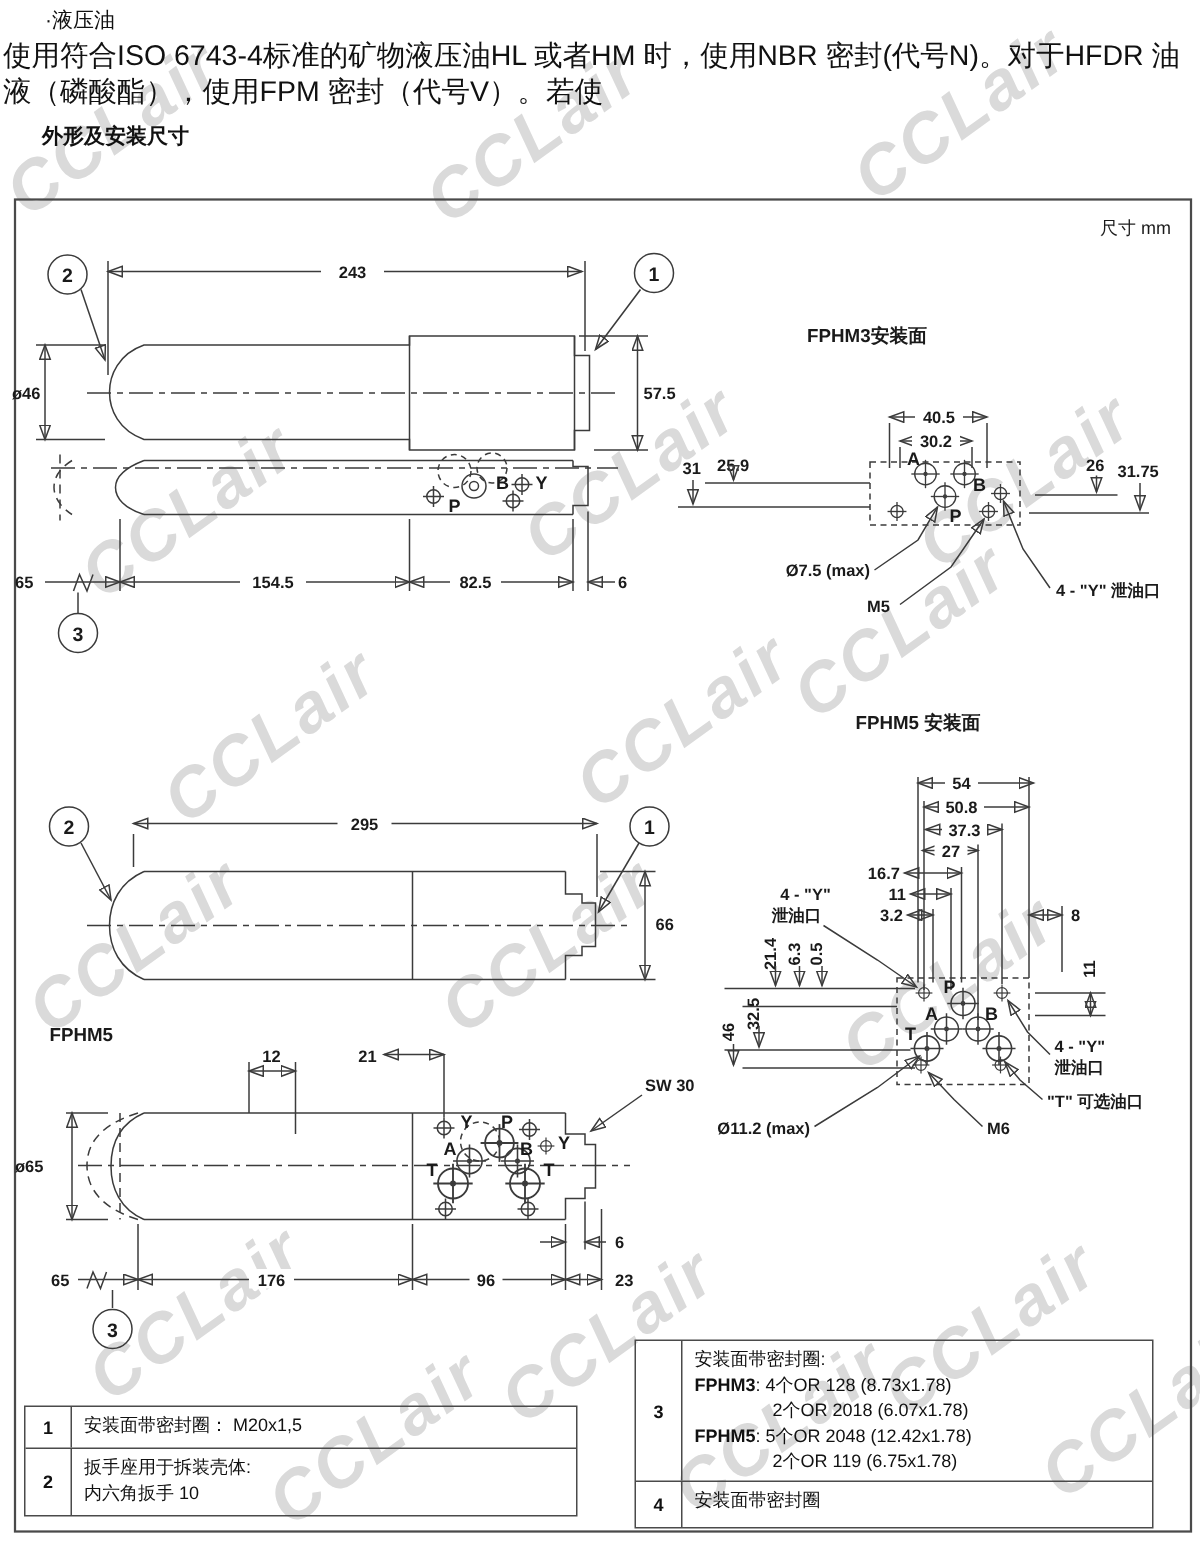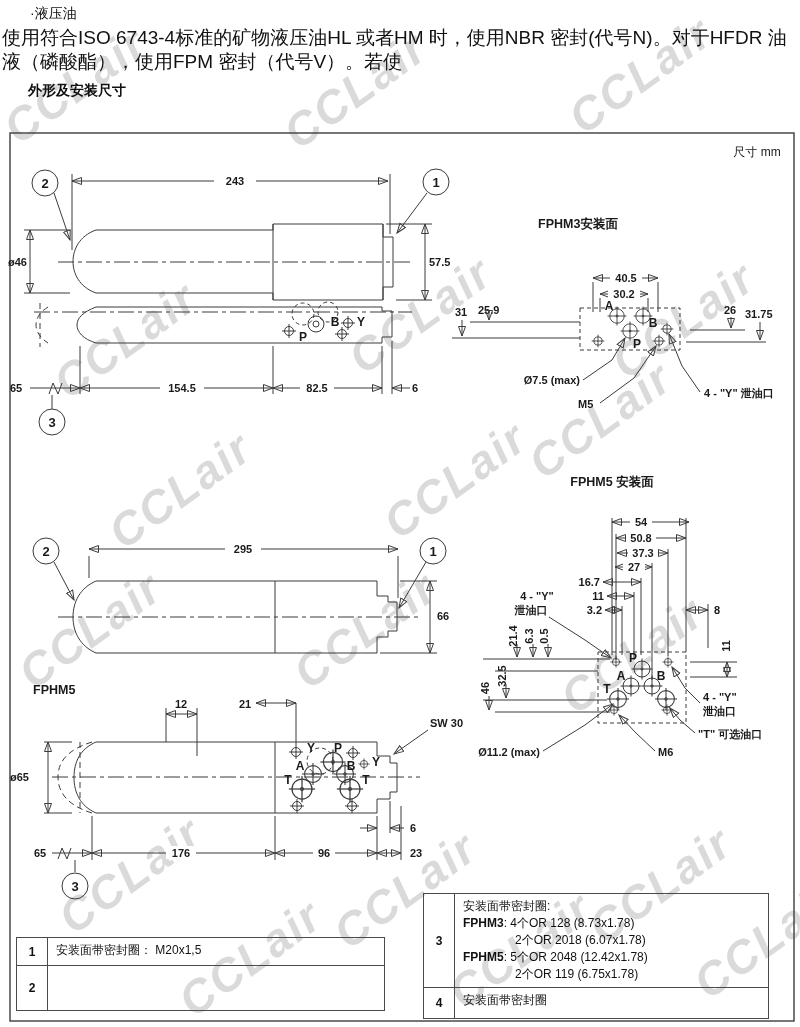--- a/index.html
+++ b/index.html
@@ -385,20 +385,24 @@
 
 <div class="tbl" style="left:16px;top:937px;width:367px">
   <div class="trow" style="min-height:27px">
     <div class="tnum">1</div>
     <div class="ttxt">
       <div>安装面带密封圈： M20x1,5</div>
     </div>
   </div>
   <div class="trow" style="min-height:44px">
     <div class="tnum">2</div>
+    <div class="ttxt">
+      <div>扳手座用于拆装壳体:</div>
+      <div>内六角扳手 10</div>
+    </div>
   </div>
 </div>
 
 <div class="tbl" style="left:423px;top:893px;width:344px">
   <div class="trow" style="min-height:89px">
     <div class="tnum">3</div>
     <div class="ttxt">
       <div>安装面带密封圈:</div>
       <div><b>FPHM3</b><span>: 4个OR 128 (8.73x1.78)</span></div>
       <div class="ind">2个OR 2018 (6.07x1.78)</div>

